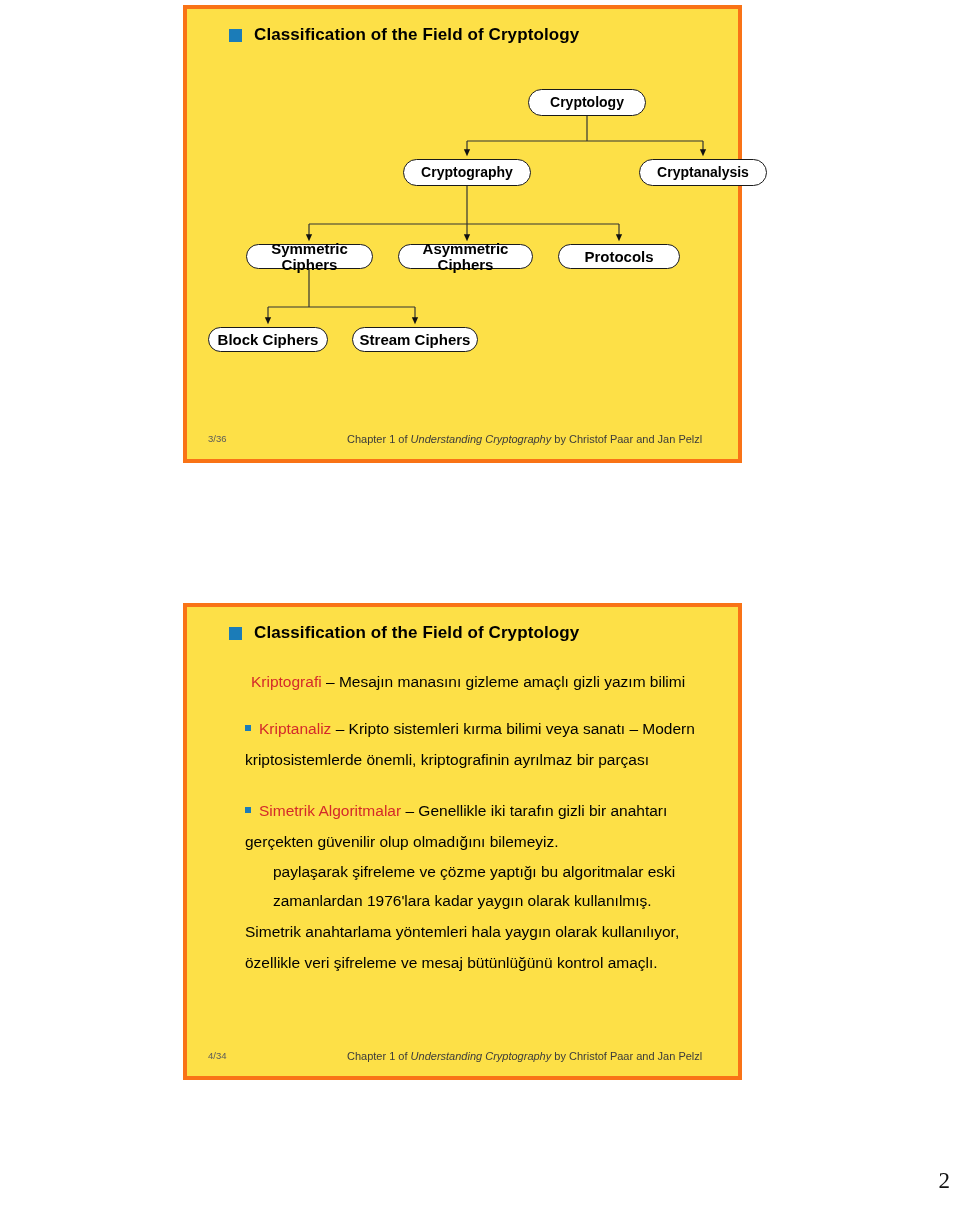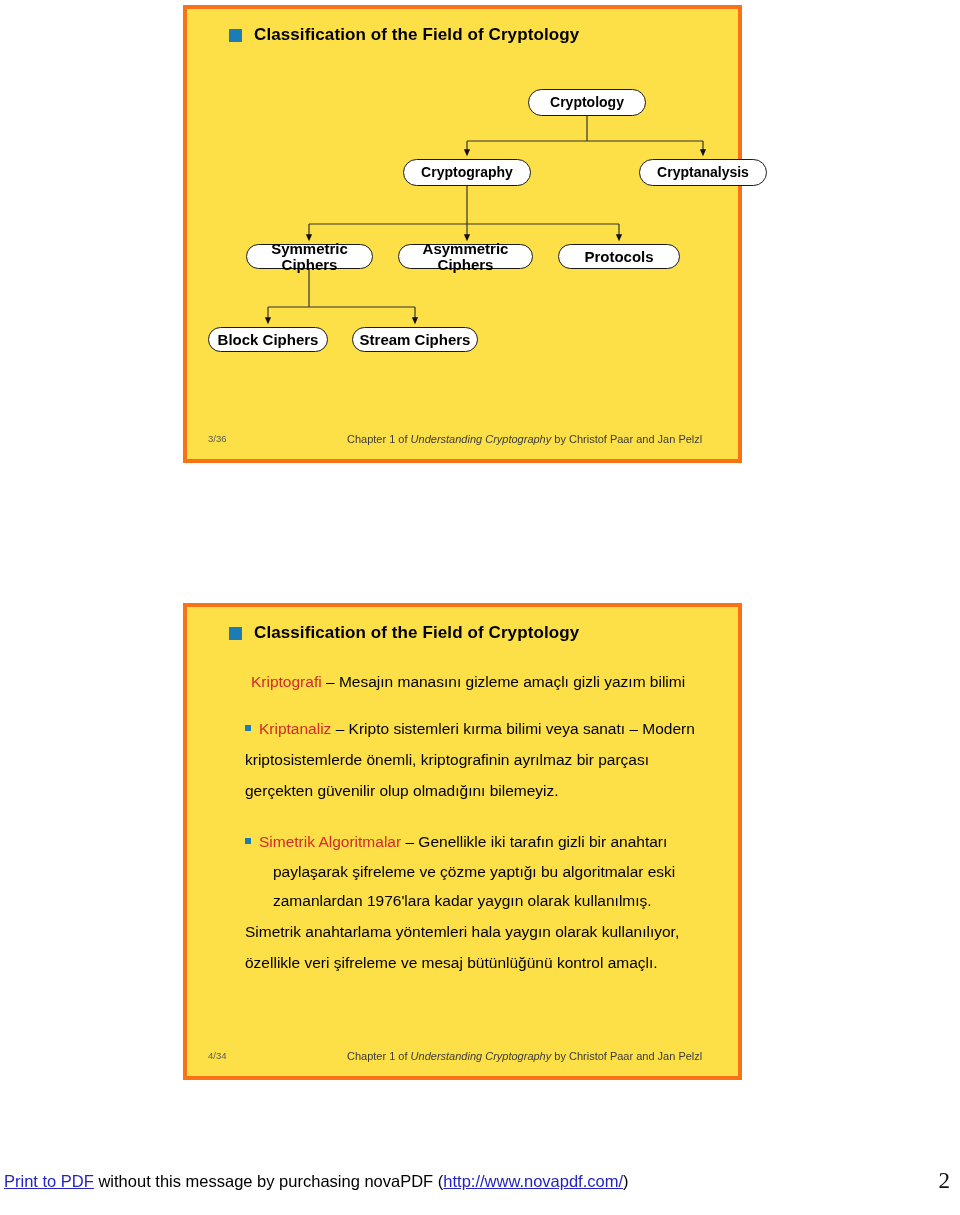--- a/index.html
+++ b/index.html
@@ -244,33 +244,32 @@
   <div id="body-2">
 
     <p class="para lead">
       <span class="kw">Kriptografi</span><span> – Mesajın manasını gizleme amaçlı gizli yazım bilimi</span>
     </p>
 
     <p class="para bulleted">
       <span class="mini-bullet"></span><span class="kw">Kriptanaliz</span><span> – Kripto sistemleri kırma bilimi veya sanatı – Modern</span>
     </p>
     <p class="para">kriptosistemlerde önemli, kriptografinin ayrılmaz bir parçası</p>
-    <p class="para">gerçekten güvenilir olup olmadığını bilemeyiz.</p>
-
     <p class="para bulleted gap-top">
       <span class="mini-bullet"></span><span class="kw">Simetrik Algoritmalar</span><span> – Genellikle iki tarafın gizli bir anahtarı</span>
     </p>
+
+    <p class="para">gerçekten güvenilir olup olmadığını bilemeyiz.</p>
     <p class="para hang">paylaşarak şifreleme ve çözme yaptığı bu algoritmalar eski</p>
     <p class="para hang">zamanlardan 1976'lara kadar yaygın olarak kullanılmış.</p>
     <p class="para">Simetrik anahtarlama yöntemleri hala yaygın olarak kullanılıyor,</p>
     <p class="para">özellikle veri şifreleme ve mesaj bütünlüğünü kontrol amaçlı.</p>
   </div>
 
   <div class="slide-footer">
     <span class="footer-page">4/34</span>
     <span class="footer-credit"><span>Chapter 1 of </span><i>Understanding Cryptography</i><span> by Christof Paar and Jan Pelzl</span></span>
   </div>
 </div>
 
 <div id="nova-bar">
-  <div id="nova-text"><a href="#" class="lnk">Print to PDF</a><span> without this message by purchasing novaPDF (</span><a href="#" class="lnk">http://www.novapdf.com/</a><span>)</span></div>
   <div id="page-number">2</div>
 </div>
 
 </body></html>

